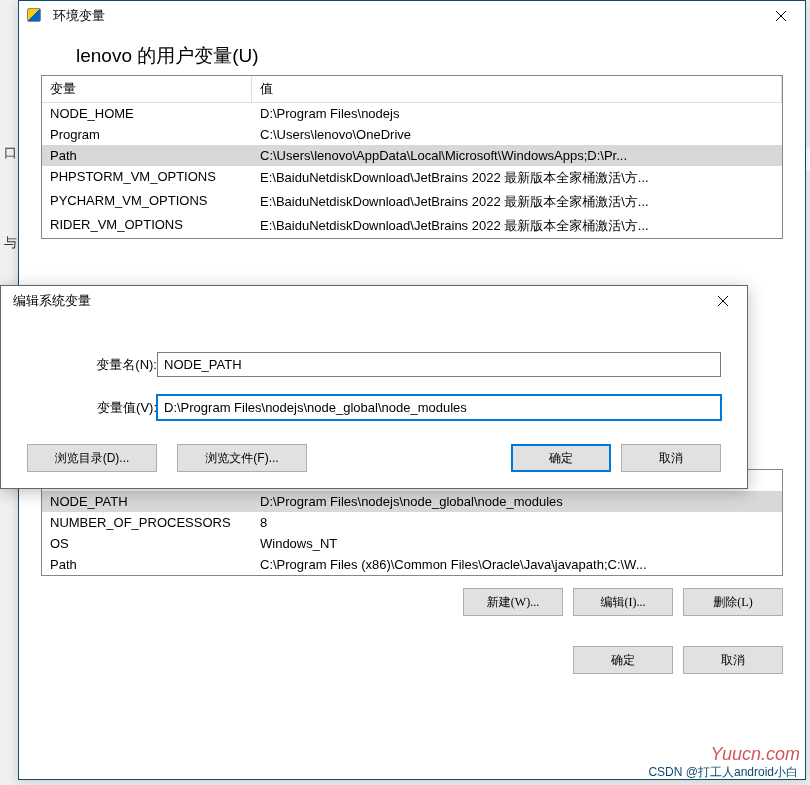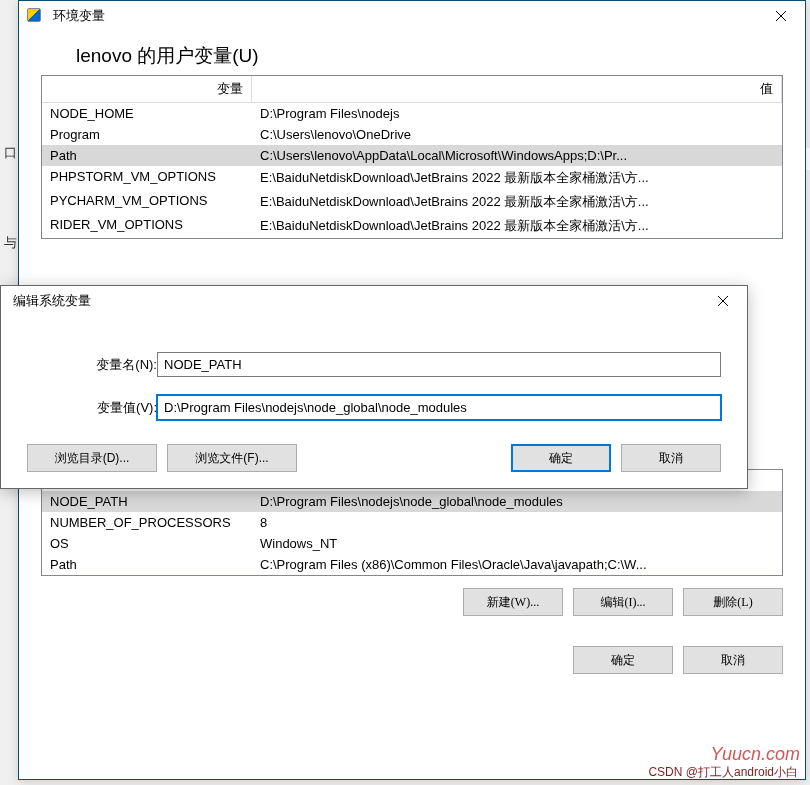--- a/index.html
+++ b/index.html
@@ -14,47 +14,47 @@
     .titlebar-icon { width: 16px; height: 16px; margin-right: 6px; }
     .close-btn { width: 40px; height: 28px; display: flex; align-items: center; justify-content: center; cursor: pointer; margin-right: -4px; }
     .close-btn svg { width: 10px; height: 10px; }
     
     .content { padding: 12px 22px; }
     .group-label { font-size: 19px; margin-bottom: 6px; padding-left: 35px; }
     
     .listbox-wrapper { border: 1px solid #828790; position: relative; }
     .listbox { width: 100%; max-height: 178px; overflow-y: scroll; overflow-x: hidden; }
     .listbox.sys { max-height: 142px; }
-    .listbox-header { display: flex; background: #fff; position: sticky; top: 0; border-bottom: 1px solid #ddd; text-align: right; }
+    .listbox-header { display: flex; background: #fff; position: sticky; top: 0; border-bottom: 1px solid #ddd; }
     .listbox-header .col { padding: 4px 8px; font-size: 13px; border-right: 1px solid #ddd; }
     .col-name { width: 210px; flex-shrink:0; }
     .col-value { flex: 1; }
     .listbox-row { display: flex; padding: 3px 0; font-size: 13px; cursor: default; }
     .listbox-row .col-name { padding: 0 8px; white-space: nowrap; overflow: hidden; }
     .listbox-row .col-value { padding: 0 8px; white-space: nowrap; overflow: hidden; text-overflow: ellipsis; }
     .listbox-row.selected { background: #d8d8d8; }
     
     .button-row { display: flex; justify-content: flex-end; gap: 10px; margin-top: 12px; font-family: Liberation Serif, serif; }
-    .btn-group-left { display: flex; gap: 10px; }
+    .btn-group-left { display: flex; gap: 20px; }
     .btn-group-right { display: flex; gap: 10px; }
     
     .btn { min-width: 100px; height: 28px; padding: 0 16px; background: #e1e1e1; border: 1px solid #adadad; font-size: 12px; cursor: pointer; font-family: inherit; }
     .btn.primary { border: 2px solid #0078d7; }
     .btn.wide { min-width: 130px; }
     
     .form-row { display: flex; align-items: center; margin: 18px 0; padding: 0 16px; }
     .form-label { width: 130px; font-size: 13px; text-align: right; }
     .form-input { flex: 1; height: 25px; padding: 2px 6px; border: 1px solid #7a7a7a; font-size: 13px; font-family: inherit; }
     .form-input.focused { border: 1px solid #0078d7; outline: 1px solid #0078d7; }
     
     .edit-content { padding: 18px 10px 16px 10px; }
     .edit-buttons { display:flex; justify-content: space-between; padding: 6px 16px 0 16px; }
     
     .watermark { position: absolute; right: 10px; bottom: 20px; font-size: 18px; color: #c93a3a; font-style: italic; font-family: Liberation Sans, sans-serif; opacity: 0.85; pointer-events:none; }
-    .csdn-mark { position: absolute; right: 12px; bottom: 4px; font-size: 12px; color: #7f1d1d; pointer-events:none; }
+    .csdn-mark { position: absolute; right: 12px; bottom: 4px; font-size: 12px; color: #0c4a6e; pointer-events:none; }
     .bg-truncated { position: absolute; left: 0; top: 140px; font-size: 13px; color: #333; padding: 4px; }
     .bg-truncated2 { position: absolute; left: 0; top: 230px; font-size: 13px; color: #333; padding: 4px; }
     .side-char { position:absolute; right:0; top:148px; font-size:13px; padding:2px 3px; background:#fff; }
     
     .icon-shield { display:inline-block; width:14px; height:14px; border:1px solid #888; border-radius:2px; background: linear-gradient(135deg,#fc0 0 50%,#06c 50% 100%); }
   </style>
 </head>
 <body>
 
 <span class="bg-truncated">口</span>

